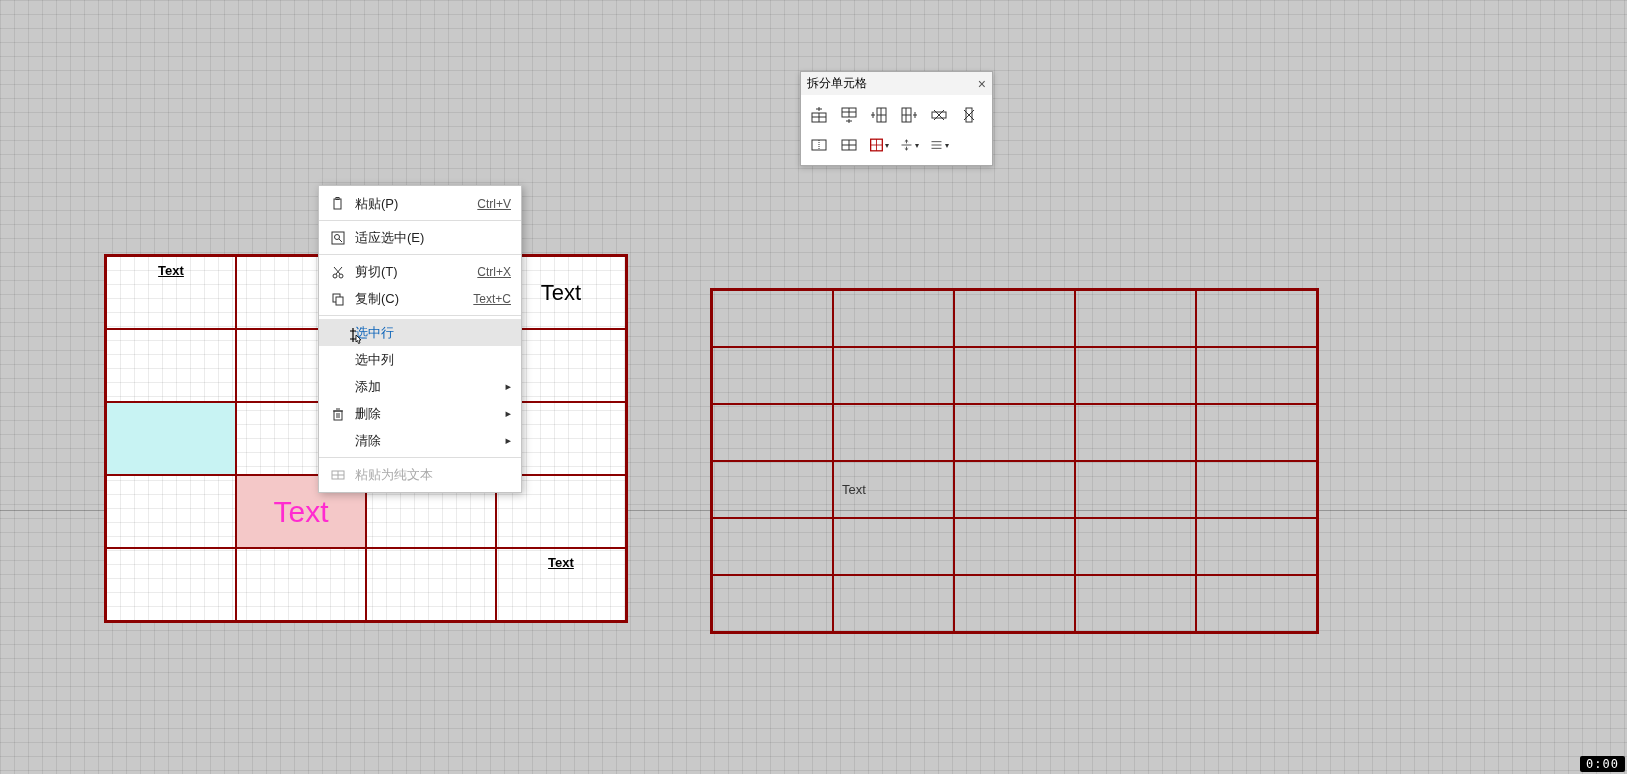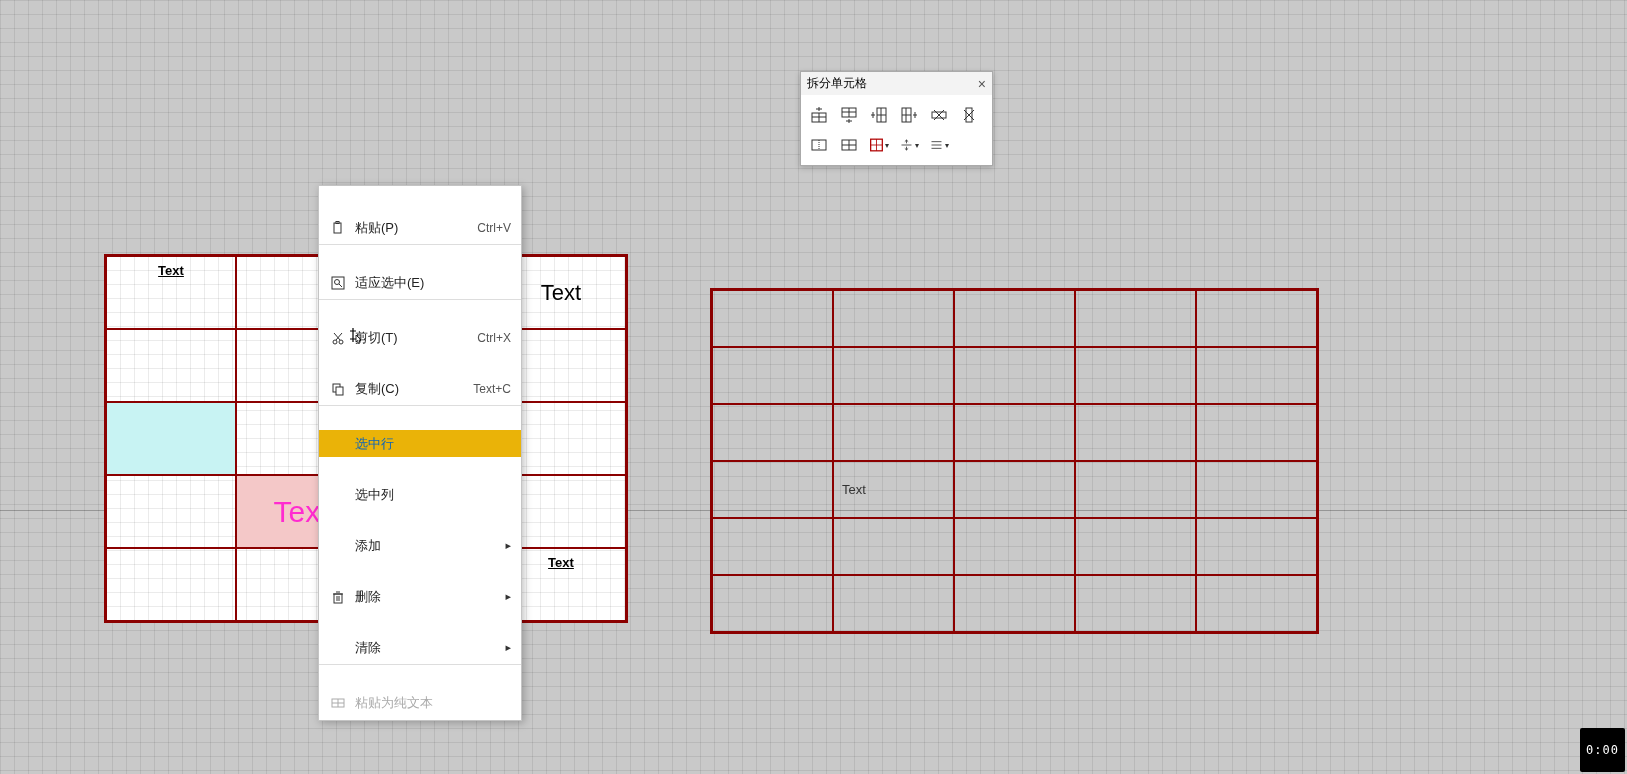--- a/index.html
+++ b/index.html
@@ -87,40 +87,40 @@
   .tbtn.active rect { stroke: #b00000; }
   .tbtn.drop::after { content: "▾"; font-size: 8px; margin-left: 1px; color: #333; }
   
   .ctxmenu {
     position: absolute; left: 318px; top: 185px; width: 204px; z-index: 10;
     background: #fff; border: 1px solid #c4c4c4; box-shadow: 2px 2px 8px rgba(0,0,0,0.25);
     font-size: 13px; color: #222; padding: 4px 0;
   }
   .ctx-item {
     display: flex; align-items: center; padding: 5px 10px 5px 10px;
-    cursor: default; position: relative; height: 27px; margin-top: 24px;
-  }
-  .ctx-item:hover, .ctx-item.hover { background: #eab308; color: #0d64b9; }
+    cursor: default; position: relative; height: 27px;
+  }
+  .ctx-item:hover, .ctx-item.hover { background: #e5e5e5; color: #0d64b9; }
   .ctx-icon { width: 18px; display: inline-flex; align-items: center; justify-content: center; margin-right: 8px; }
   .ctx-icon svg { width: 14px; height: 14px; }
   .ctx-label { flex: 1; }
-  .ctx-shortcut { color: #555; font-size: 12px; }
+  .ctx-shortcut { color: #555; font-size: 12px; text-decoration: underline; }
   .ctx-sep { height: 1px; background: #ddd; margin: 3px 0; }
   .ctx-item.disabled { color: #aaa; }
   .ctx-item.disabled .ctx-icon svg path, .ctx-item.disabled .ctx-icon svg rect { stroke: #aaa; }
   .ctx-sub::after { content: "▸"; position: absolute; right: 10px; font-size: 11px; color: #333; }
   
   .cursor {
     position: absolute; left: 347px; top: 326px; z-index: 20; pointer-events: none;
   }
   .cursor svg { width: 18px; height: 22px; }
   
   .timer {
     position: absolute; right: 2px; bottom: 2px; background: #000; color: #fff;
-    font-family: monospace; font-size: 12px; padding: 15px 6px; border-radius: 2px;
+    font-family: monospace; font-size: 12px; padding: 1px 6px; border-radius: 2px;
     letter-spacing: 1px;
   }
 </style>
 </head>
 <body>
 
 <div class="canvas-grid"></div>
 <div class="hruler"></div>
 
 <div class="ltable">

